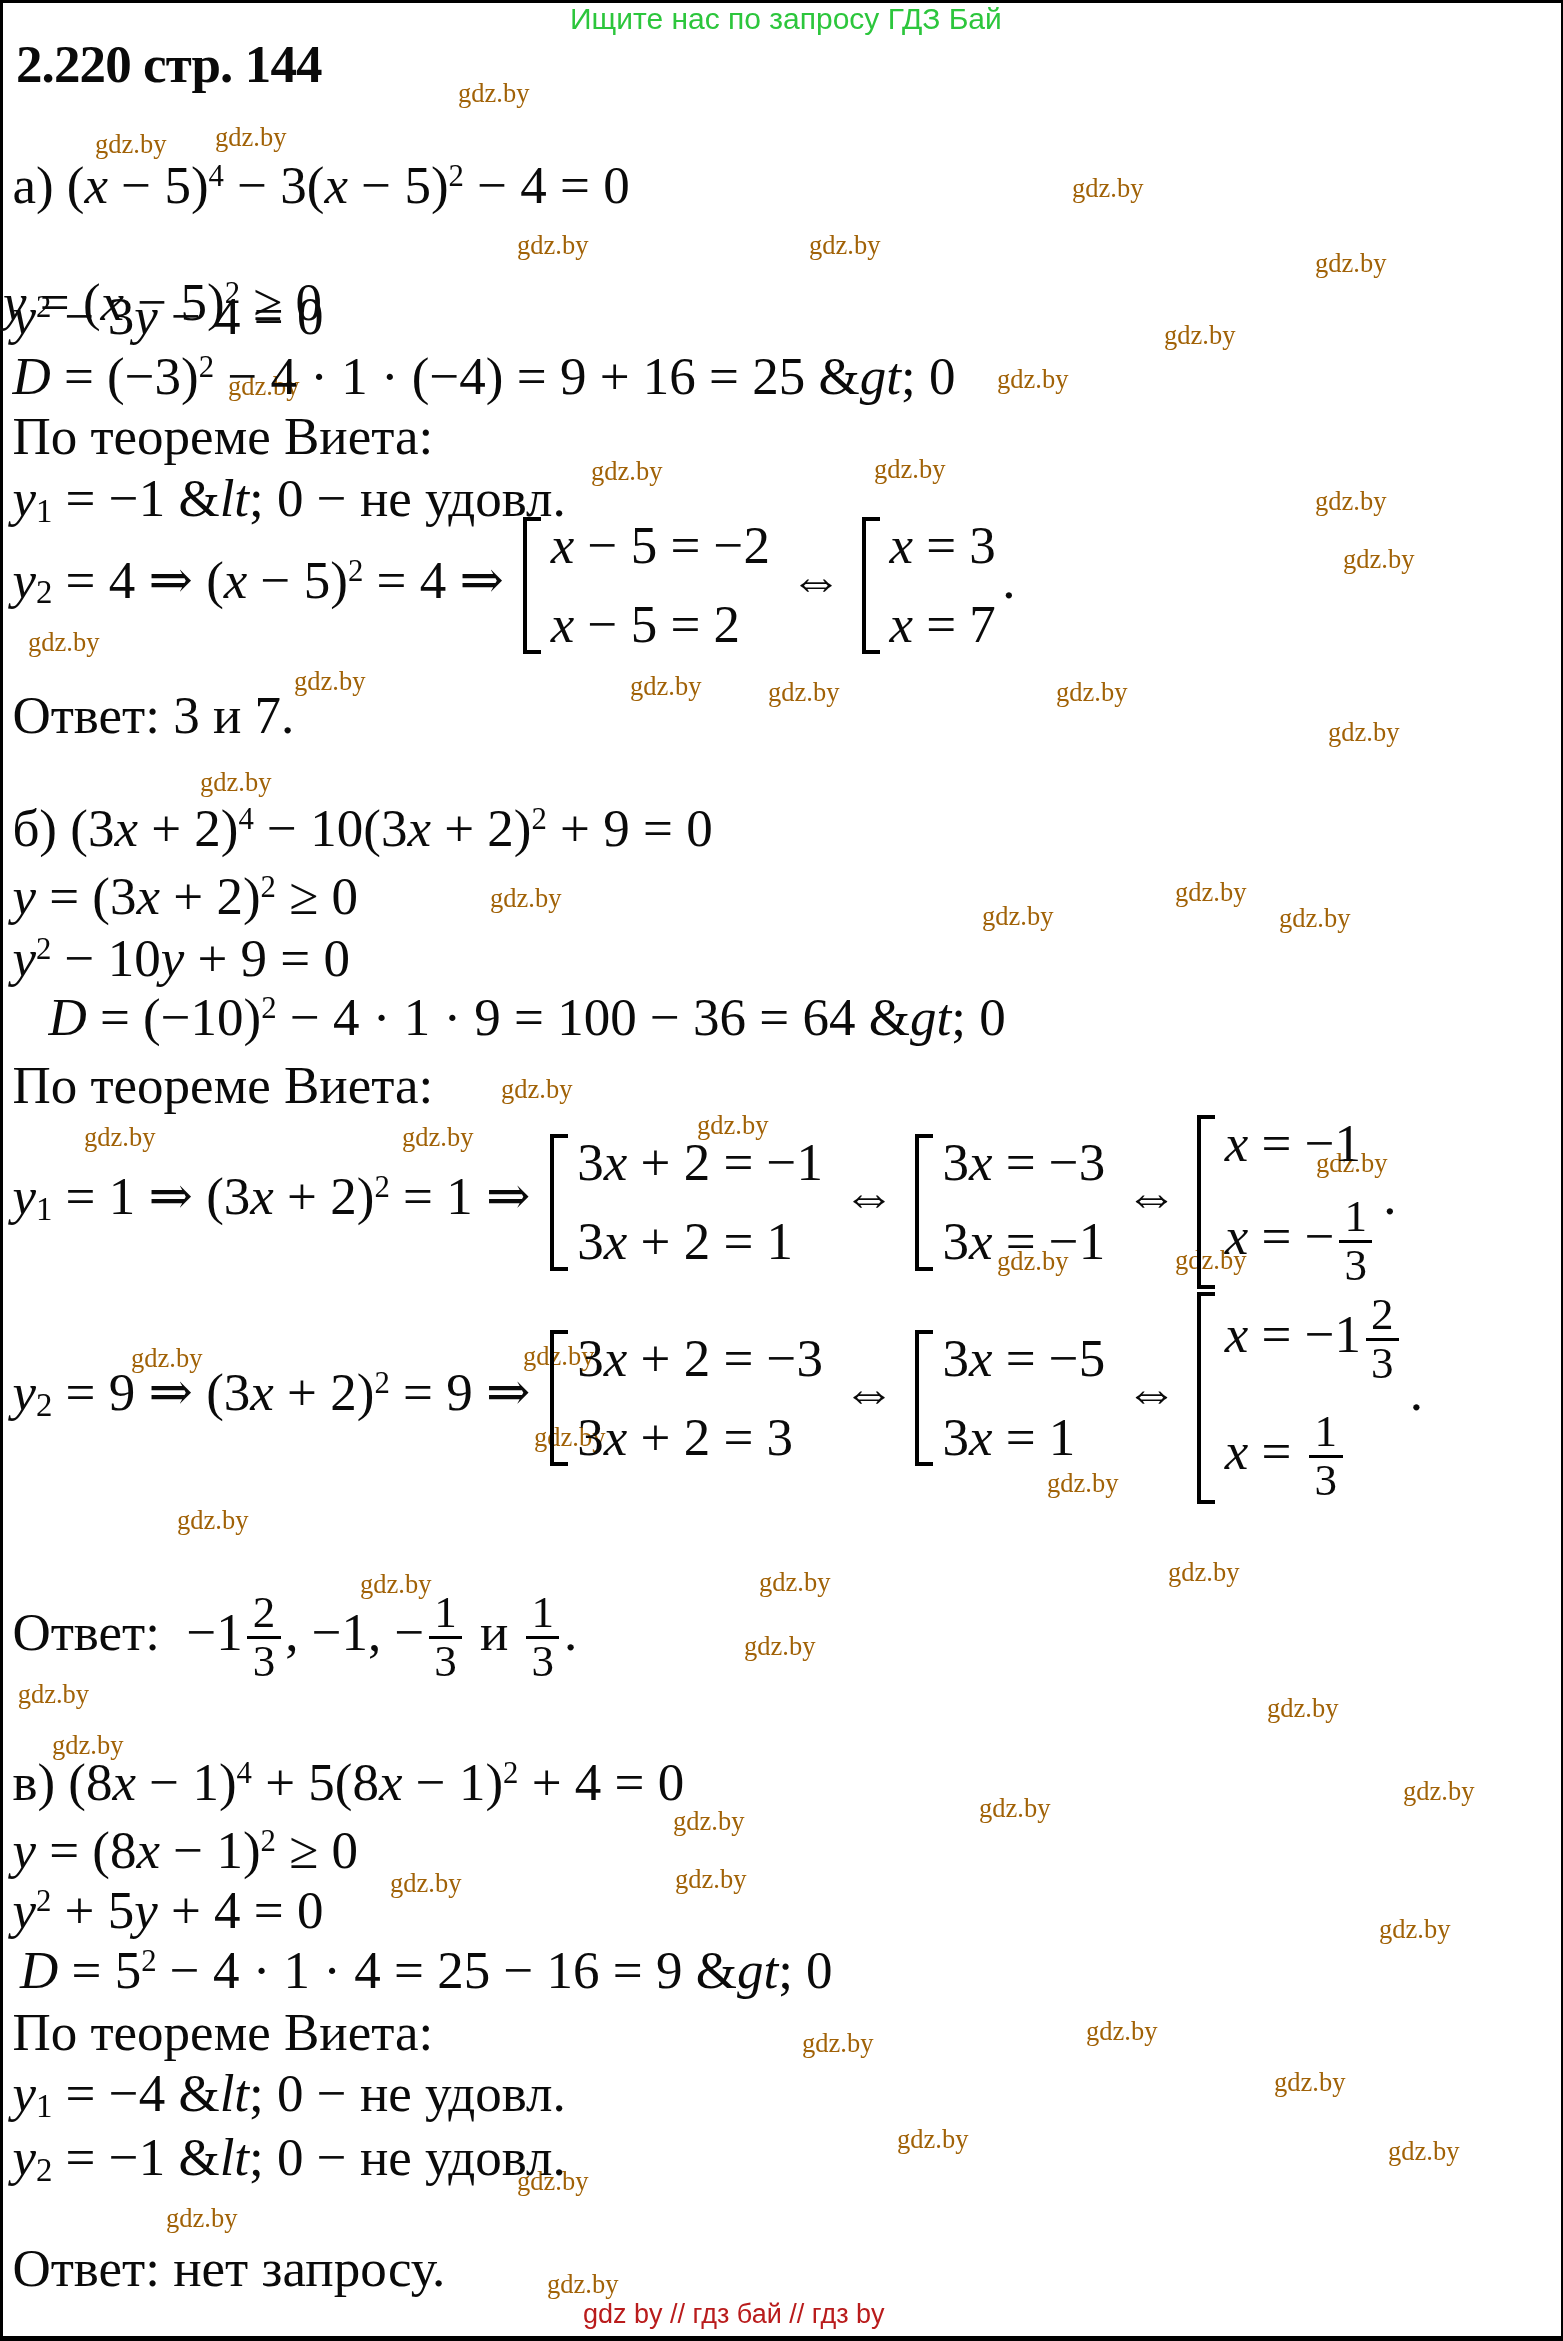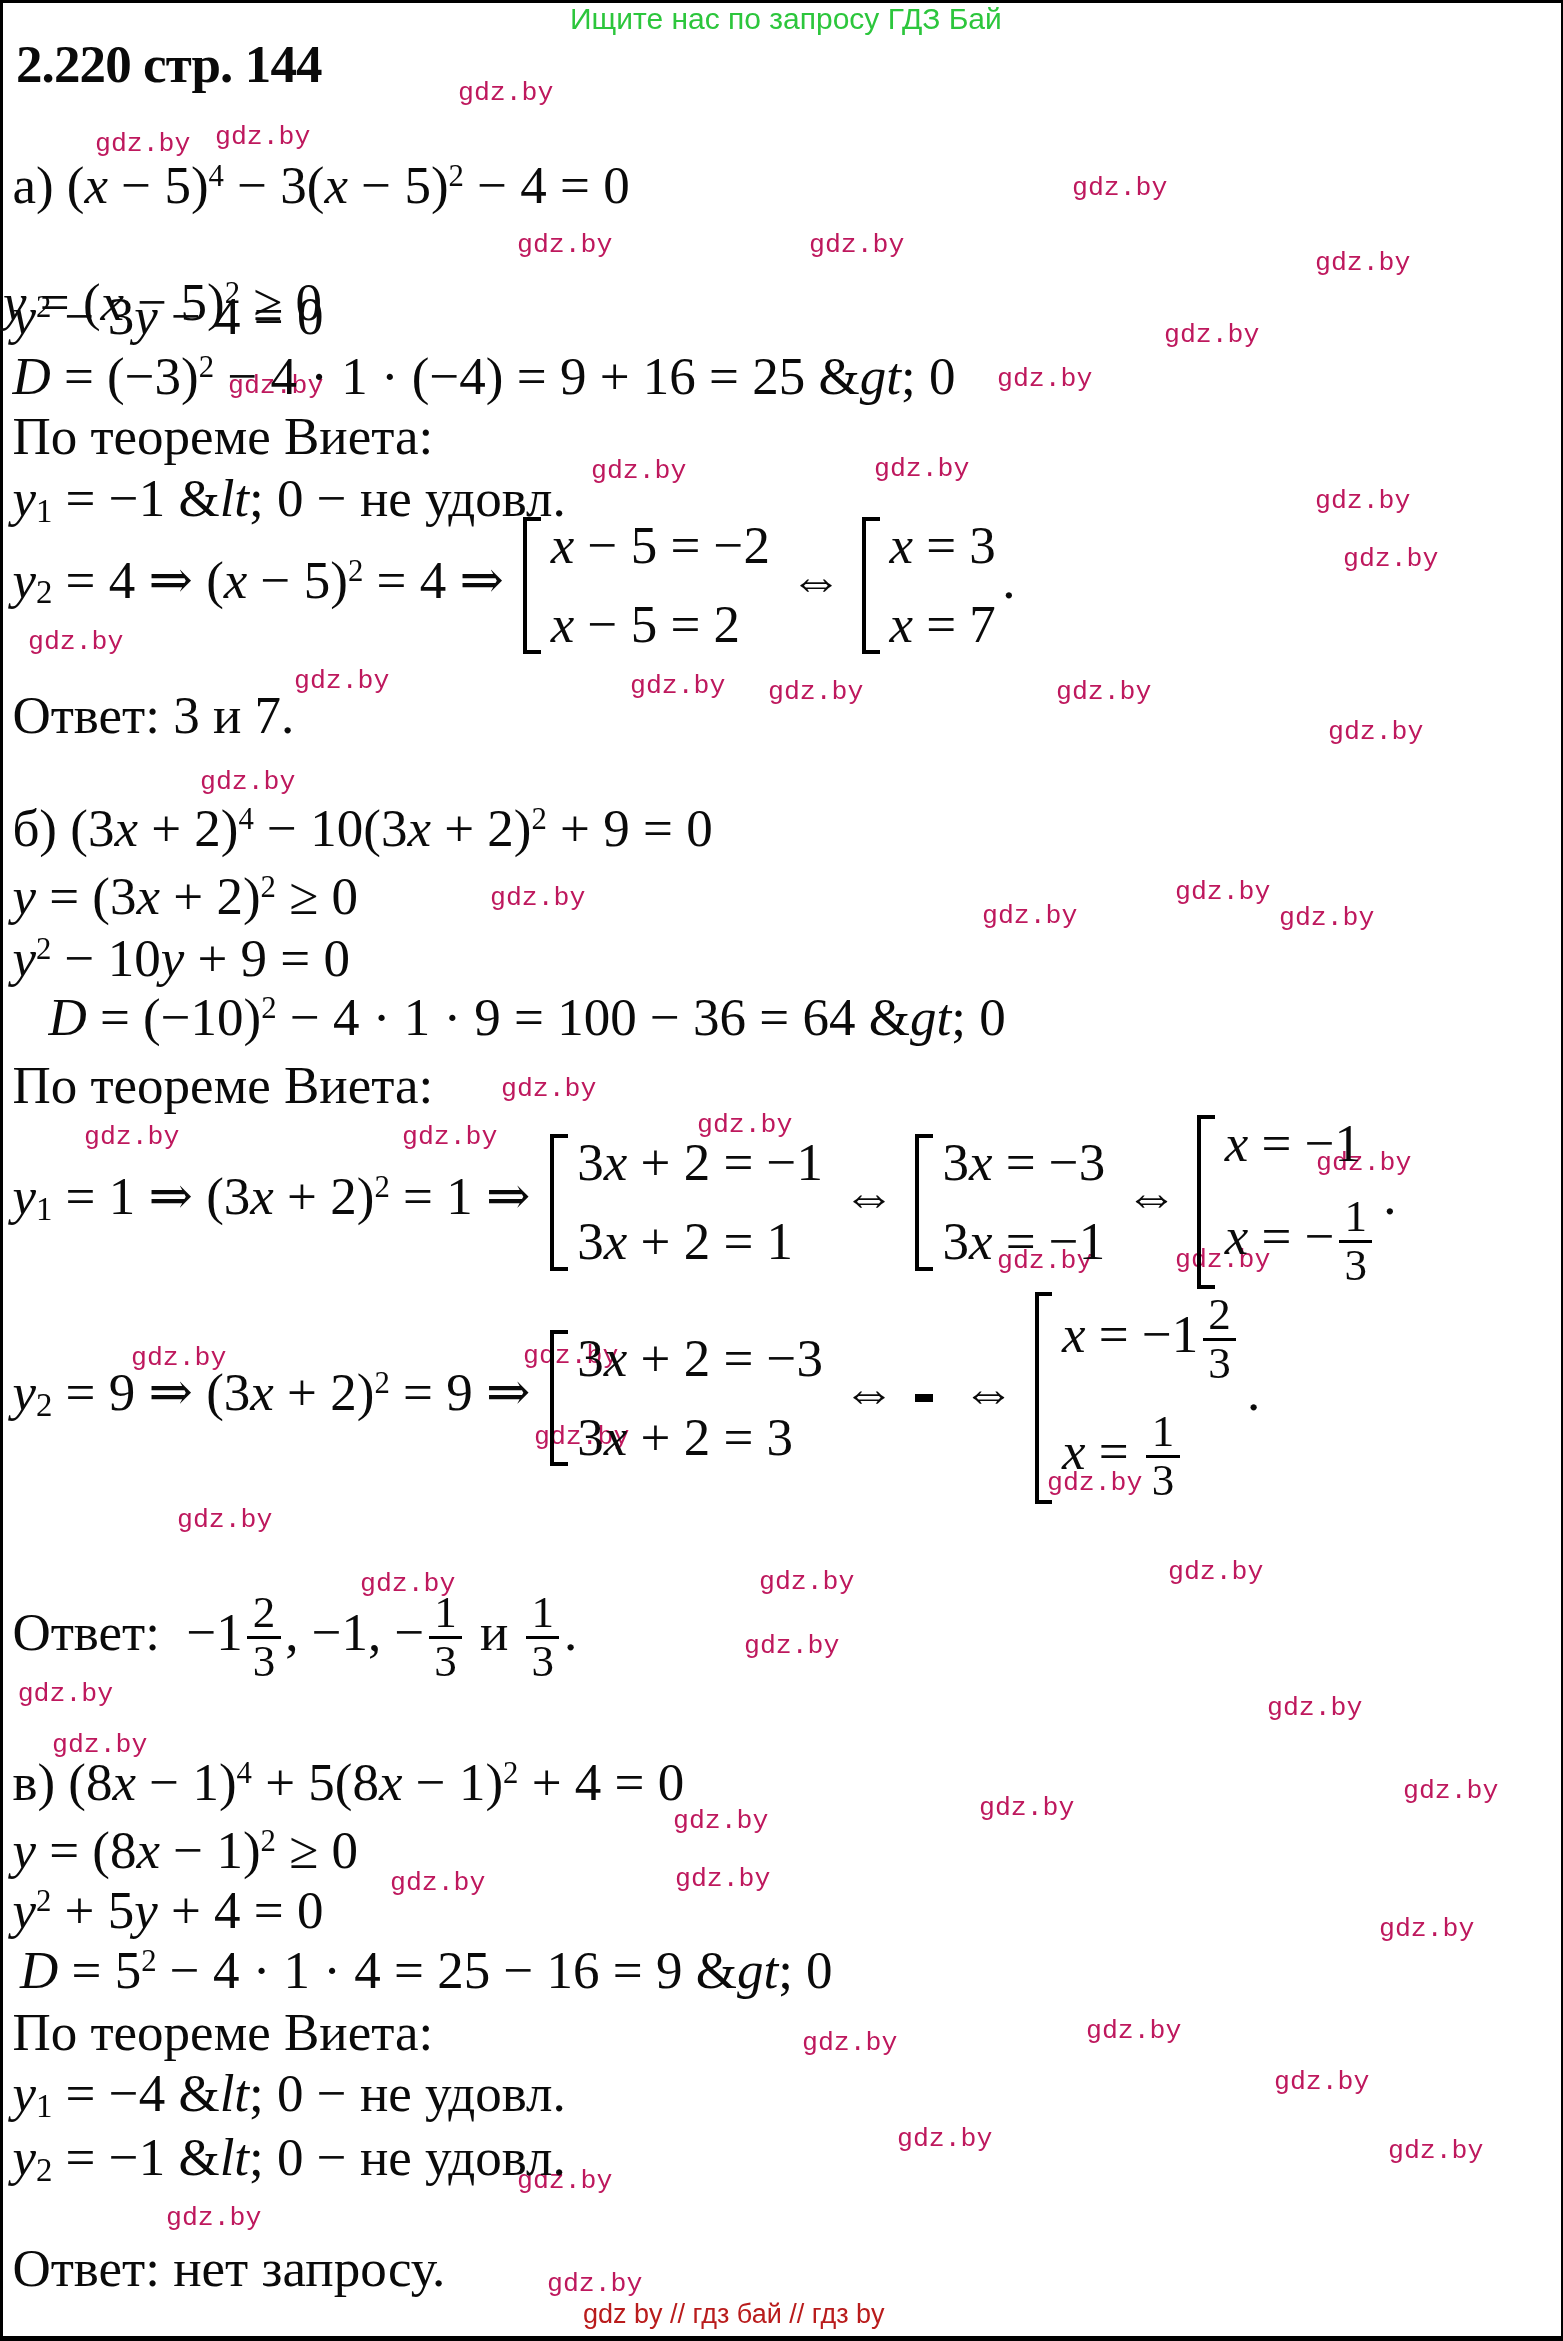--- a/index.html
+++ b/index.html
@@ -9,22 +9,22 @@
   #edge-top{left:0;top:0;width:1564px;height:2.7px;}
   #edge-bottom{left:0;top:2336px;width:1564px;height:6.2px;}
   #edge-left{left:0;top:0;width:2.7px;height:2342px;}
   #edge-right{left:1561px;top:0;width:2.7px;height:2342px;}
   #green-header{position:absolute;left:570px;top:1.8px;
        font-family:"Liberation Sans",sans-serif;font-size:30px;white-space:nowrap;}
   #page-title{position:absolute;left:16px;top:34px;font-size:53px;font-weight:bold;
        letter-spacing:-0.9px;white-space:nowrap;}
   #footer-line{position:absolute;left:583px;top:2299px;
        font-family:"Liberation Sans",sans-serif;font-size:27px;white-space:nowrap;}
-  .wm{position:absolute;font-family:Liberation Mono, monospace;font-size:26.5px;
-       color:#be185d;white-space:nowrap;}
+  .wm{position:absolute;font-family:Liberation Serif, serif;font-size:26.5px;
+       color:#a16207;white-space:nowrap;}
   .math-line{position:absolute;white-space:nowrap;font-size:53px;line-height:1.08;}
   .math-line i{font-style:italic;}
   .sup{font-size:0.58em;vertical-align:0.55em;}
   .sub{font-size:0.62em;vertical-align:-0.18em;}
   .frac{display:inline-flex;flex-direction:column;align-items:center;
        vertical-align:middle;font-size:0.85em;line-height:1.02;margin:0 0.1em;}
   .frac .den{border-top:3.5px solid #000;}
   .frac span{padding:0 0.12em;}
   .sys{display:inline-flex;align-items:flex-start;vertical-align:middle;margin:0 0.12em;}
   .sys .bracket{align-self:stretch;width:0.26em;border:4.4px solid #000;border-right:none;
@@ -152,20 +152,24 @@
         </span>
       </span><span class="m">.</span></div>
     <div class="math-line" style="top: 1292px; left: 12.4px;"><span class="m"><i>y</i></span><span class="sub">2</span><span class="m"> = 9 ⇒ (3<i>x</i> + 2)</span><span class="sup">2</span><span class="m"> = 9 ⇒ </span><span class="sys">
         <span class="bracket"></span>
         <span class="rows">
           <span class="row"><span class="m">3<i>x</i> + 2 = −3</span></span>
           <span class="row"><span class="m">3<i>x</i> + 2 = 3</span></span>
         </span>
       </span><span class="m"> ⇔ </span><span class="sys">
         <span class="bracket"></span>
+        <span class="rows">
+          <span class="row"><span class="m">3<i>x</i> = −5</span></span>
+          <span class="row"><span class="m">3<i>x</i> = 1</span></span>
+        </span>
       </span><span class="m"> ⇔ </span><span class="sys">
         <span class="bracket"></span>
         <span class="rows">
           <span class="row"><span class="m"><i>x</i> = −1</span><span class="frac">
               <span class="num">2</span>
               <span class="den">3</span>
             </span></span>
           <span class="row"><span class="m"><i>x</i> = </span><span class="frac">
               <span class="num">1</span>
               <span class="den">3</span>

